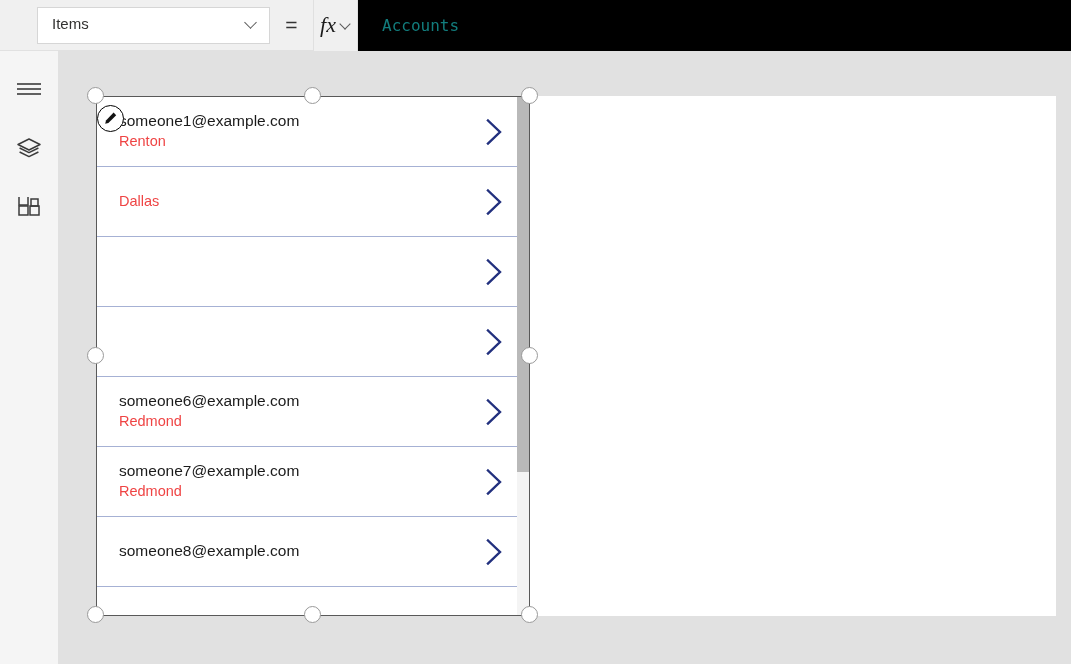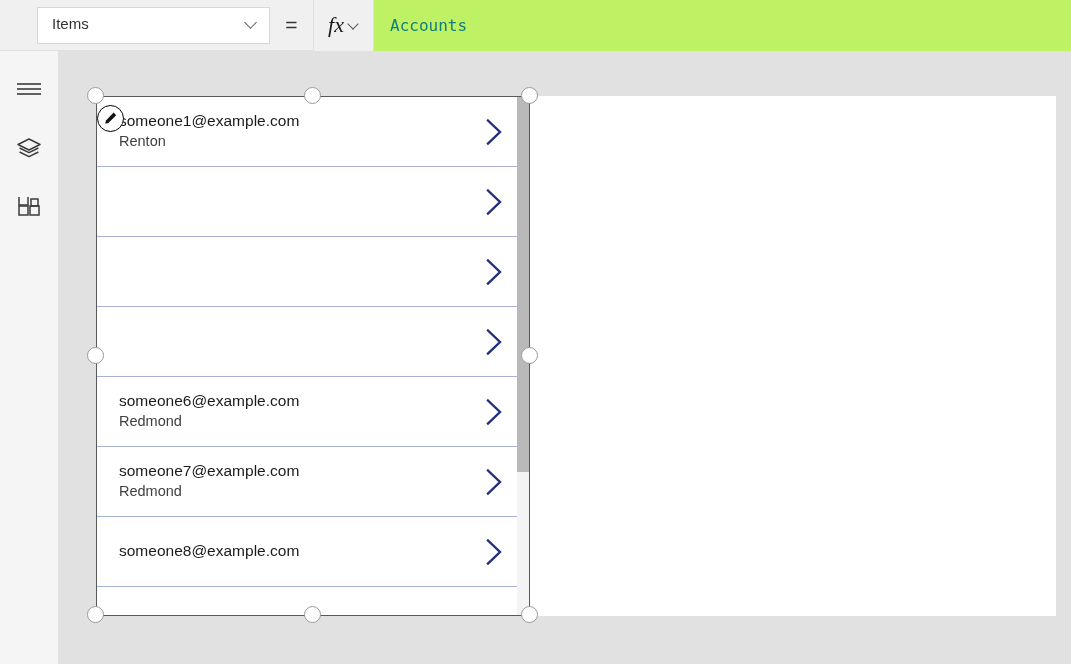--- a/index.html
+++ b/index.html
@@ -29,40 +29,40 @@
     content:""; position:absolute; left:1px; top:1px;
     width:8px; height:8px;
     border-right:1.4px solid #5a5a5a; border-bottom:1.4px solid #5a5a5a;
     transform:rotate(45deg);
   }
   .equals {
     width:43px; text-align:center;
     font-size:21px; color:#333333; font-weight:400;
   }
   .fx-btn {
-    width:61px; height:51px; background:#f0f0f0;
+    width:45px; height:51px; background:#f0f0f0;
     border-left:1px solid #e0e0e0; border-right:1px solid #e0e0e0;
     display:flex; align-items:center; justify-content:center; gap:4px;
     cursor:pointer;
   }
   .fx-glyph {
     font-family:"Liberation Serif", serif;
     font-style:italic; font-size:22px; color:#1b1b1b;
     line-height:1;
   }
   .fx-chev { width:11px; height:11px; position:relative; }
   .fx-chev::before {
     content:""; position:absolute; left:1px; top:0px;
     width:7px; height:7px;
     border-right:1.3px solid #5a5a5a; border-bottom:1.3px solid #5a5a5a;
     transform:rotate(45deg);
   }
   .formula-input {
-    flex:1; height:51px; background:#bef264;
-    display:flex; align-items:center; padding-left:16px;
+    flex:1; height:51px; background:#000000;
+    display:flex; align-items:center; padding-left:24px;
     font-family:"DejaVu Sans Mono", monospace;
     font-size:16px; color:#127d7d;
     cursor:text;
   }
 
   
   .rail {
     position:absolute; left:0; top:51px; width:58px; height:613px;
     background:#f5f5f5;
   }
@@ -107,21 +107,21 @@
     background:#ffffff;
     display:flex; align-items:center;
     cursor:pointer;
   }
   .gal-text { padding-left:22px; }
   .gal-title {
     font-size:15.5px; color:#1a1a1a; line-height:1.35;
     white-space:nowrap;
   }
   .gal-sub {
-    font-size:14.5px; color:#404040; line-height:1.45;
+    font-size:14.5px; color:#ef4444; line-height:1.45;
     white-space:nowrap;
   }
   .gal-chev {
     position:absolute; right:26px; top:50%;
     transform:translateY(-50%);
     width:17px; height:27px;
   }
   .gal-chev svg { display:block; }
 
   
@@ -242,20 +242,21 @@
             <div class="gal-sub">Renton</div>
           </div>
           <div class="gal-chev">
             <svg width="17" height="27" viewBox="0 0 17 27">
               <path d="M2 2 L14 13.5 L2 25" fill="none" stroke="#22307e" stroke-width="2.4" stroke-linecap="square" stroke-linejoin="miter"></path>
             </svg>
           </div>
         </div>
         <div class="gal-item">
           <div class="gal-text">
+            <div class="gal-sub">Dallas</div>
           </div>
           <div class="gal-chev">
             <svg width="17" height="27" viewBox="0 0 17 27">
               <path d="M2 2 L14 13.5 L2 25" fill="none" stroke="#22307e" stroke-width="2.4" stroke-linecap="square" stroke-linejoin="miter"></path>
             </svg>
           </div>
         </div>
         <div class="gal-item">
           <div class="gal-chev">
             <svg width="17" height="27" viewBox="0 0 17 27">

